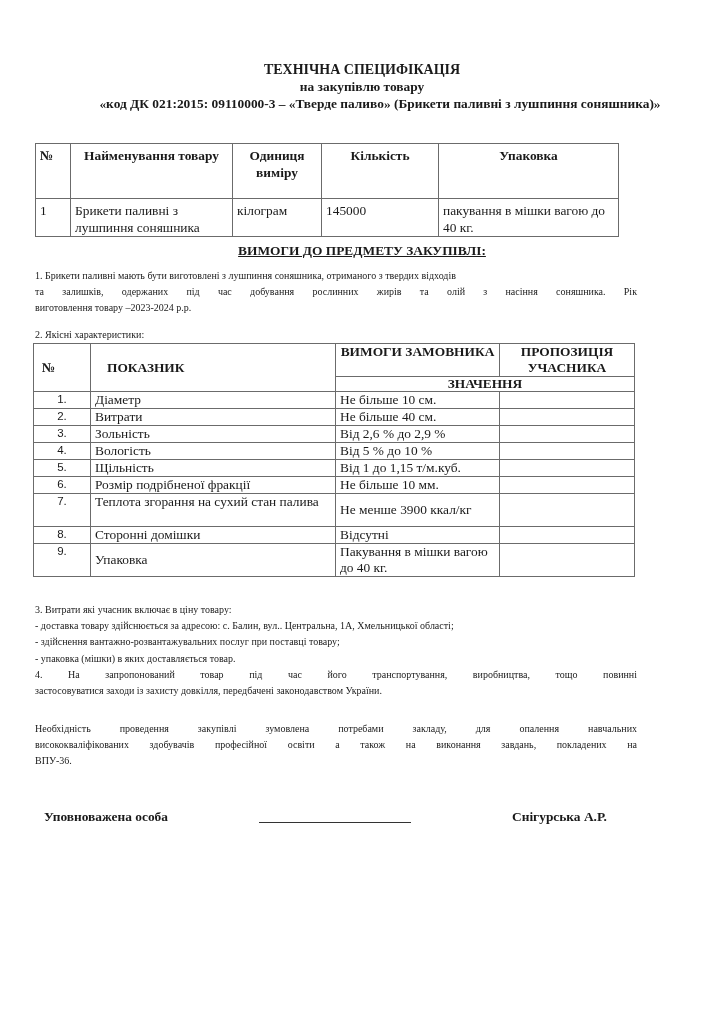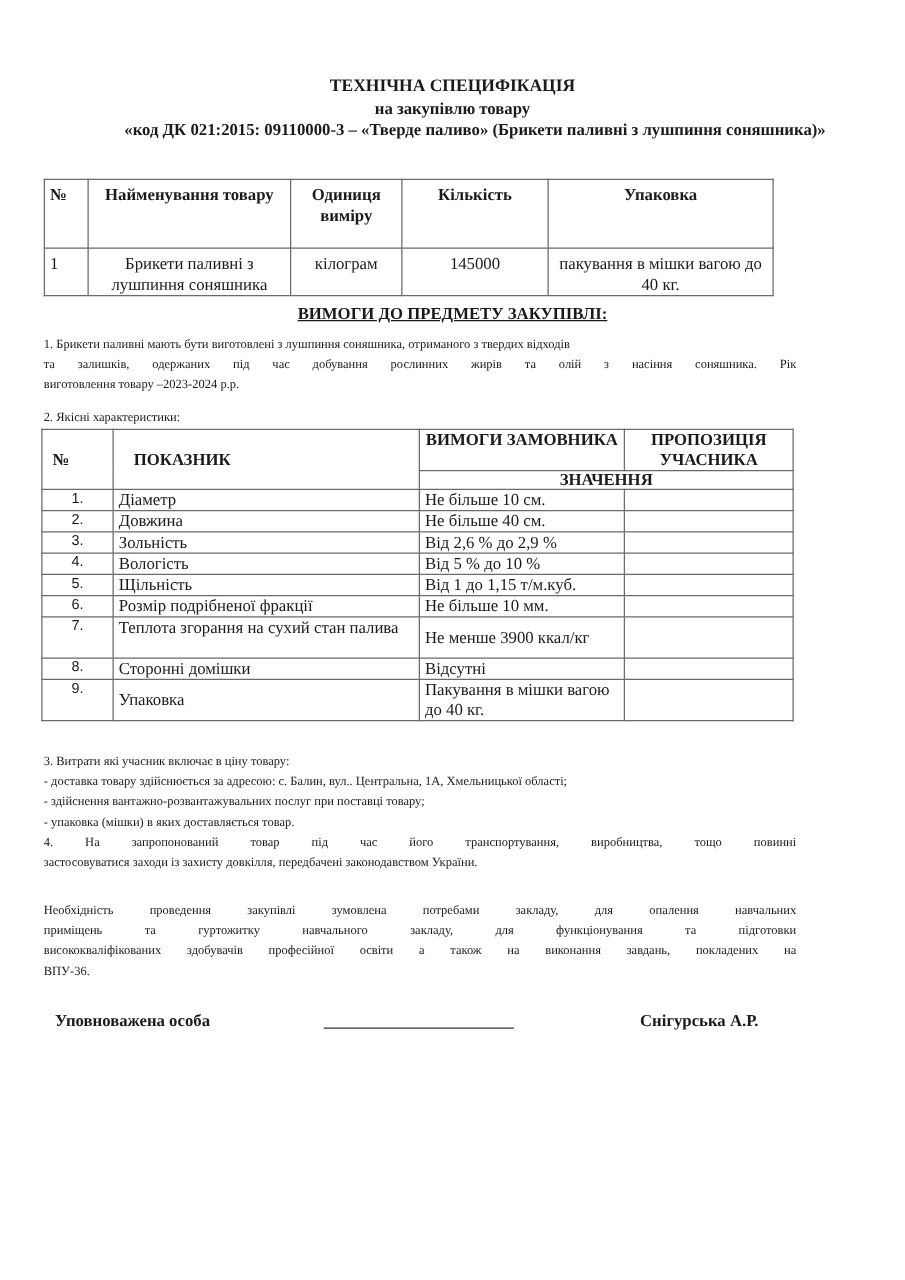--- a/index.html
+++ b/index.html
@@ -18,21 +18,21 @@
   table { border-collapse: collapse; position: absolute; }
   td, th { border: 1px solid #6b6b6b; padding: 0 4px; vertical-align: top; font-size: 13.4px; line-height: 17px; }
 
   #table1 { left: 35px; top: 143px; width: 584px; }
   #table1 th { font-weight: bold; text-align: center; height: 51px; padding-top: 3px; }
   #table1 td { height: 33px; padding-top: 3px; }
   #table1 .c-num { width: 26px; text-align: left; }
   #table1 .c-name { width: 153px; }
   #table1 .c-unit { width: 80px; font-family: Liberation Serif, serif; }
   #table1 .c-qty { width: 108px; }
-  #table1 td.center { text-align: center; }
+  #table1 td.center { }
 
   .req-heading { position: absolute; left: 0; top: 243px; width: 724px; text-align: center; font-weight: bold; text-decoration: underline; font-size: 13.4px; }
 
   .para { position: absolute; left: 35px; width: 602px; text-align: justify; line-height: 16.2px; font-size: 10px; }
   .para .line { display: block; }
   .just-line { display: flex; justify-content: space-between; }
 
   #table2 { left: 33px; top: 343px; width: 602px; }
   #table2 td { padding: 0 4px; line-height: 15.5px; height: 16px; }
   #table2 .h-num { width: 44px; font-weight: bold; vertical-align: middle; text-align: left; padding-left: 8px; }
@@ -102,21 +102,21 @@
     </tbody>
       <tbody id="qrows">
         <tr>
           <td class="n">1.</td>
           <td>Діаметр</td>
           <td>Не більше 10 см.</td>
           <td></td>
         </tr>
         <tr>
           <td class="n">2.</td>
-          <td>Довжина</td>
+          <td>Витрати</td>
           <td>Не більше 40 см.</td>
           <td></td>
         </tr>
         <tr>
           <td class="n">3.</td>
           <td>Зольність</td>
           <td>Від 2,6 % до 2,9 %</td>
           <td></td>
         </tr>
         <tr>
@@ -165,21 +165,20 @@
     <span class="line">- упаковка (мішки) в яких доставляється товар.</span>
   </div>
 
   <div class="para" style="top:667px;">
     <span class="line" style="text-align-last: justify;">4. На запропонований товар під час його транспортування, виробництва, тощо повинні</span>
     <span class="line">застосовуватися заходи із захисту довкілля, передбачені законодавством України.</span>
   </div>
 
   <div class="para" style="top:721px;">
     <span class="line" style="text-align-last: justify;">Необхідність проведення закупівлі зумовлена потребами закладу, для опалення навчальних</span>
-    <span class="line" style="text-align-last: justify;">приміщень та гуртожитку навчального закладу, для функціонування та  підготовки</span>
     <span class="line" style="text-align-last: justify;">висококваліфікованих здобувачів професійної освіти  а також на виконання завдань, покладених на</span>
     <span class="line">ВПУ-36.</span>
   </div>
 
   <div class="sign-row">
     <span class="sign-label">Уповноважена особа</span>
     <span class="sign-line"></span>
     <span class="sign-name">Снігурська А.Р.</span>
   </div>
 

